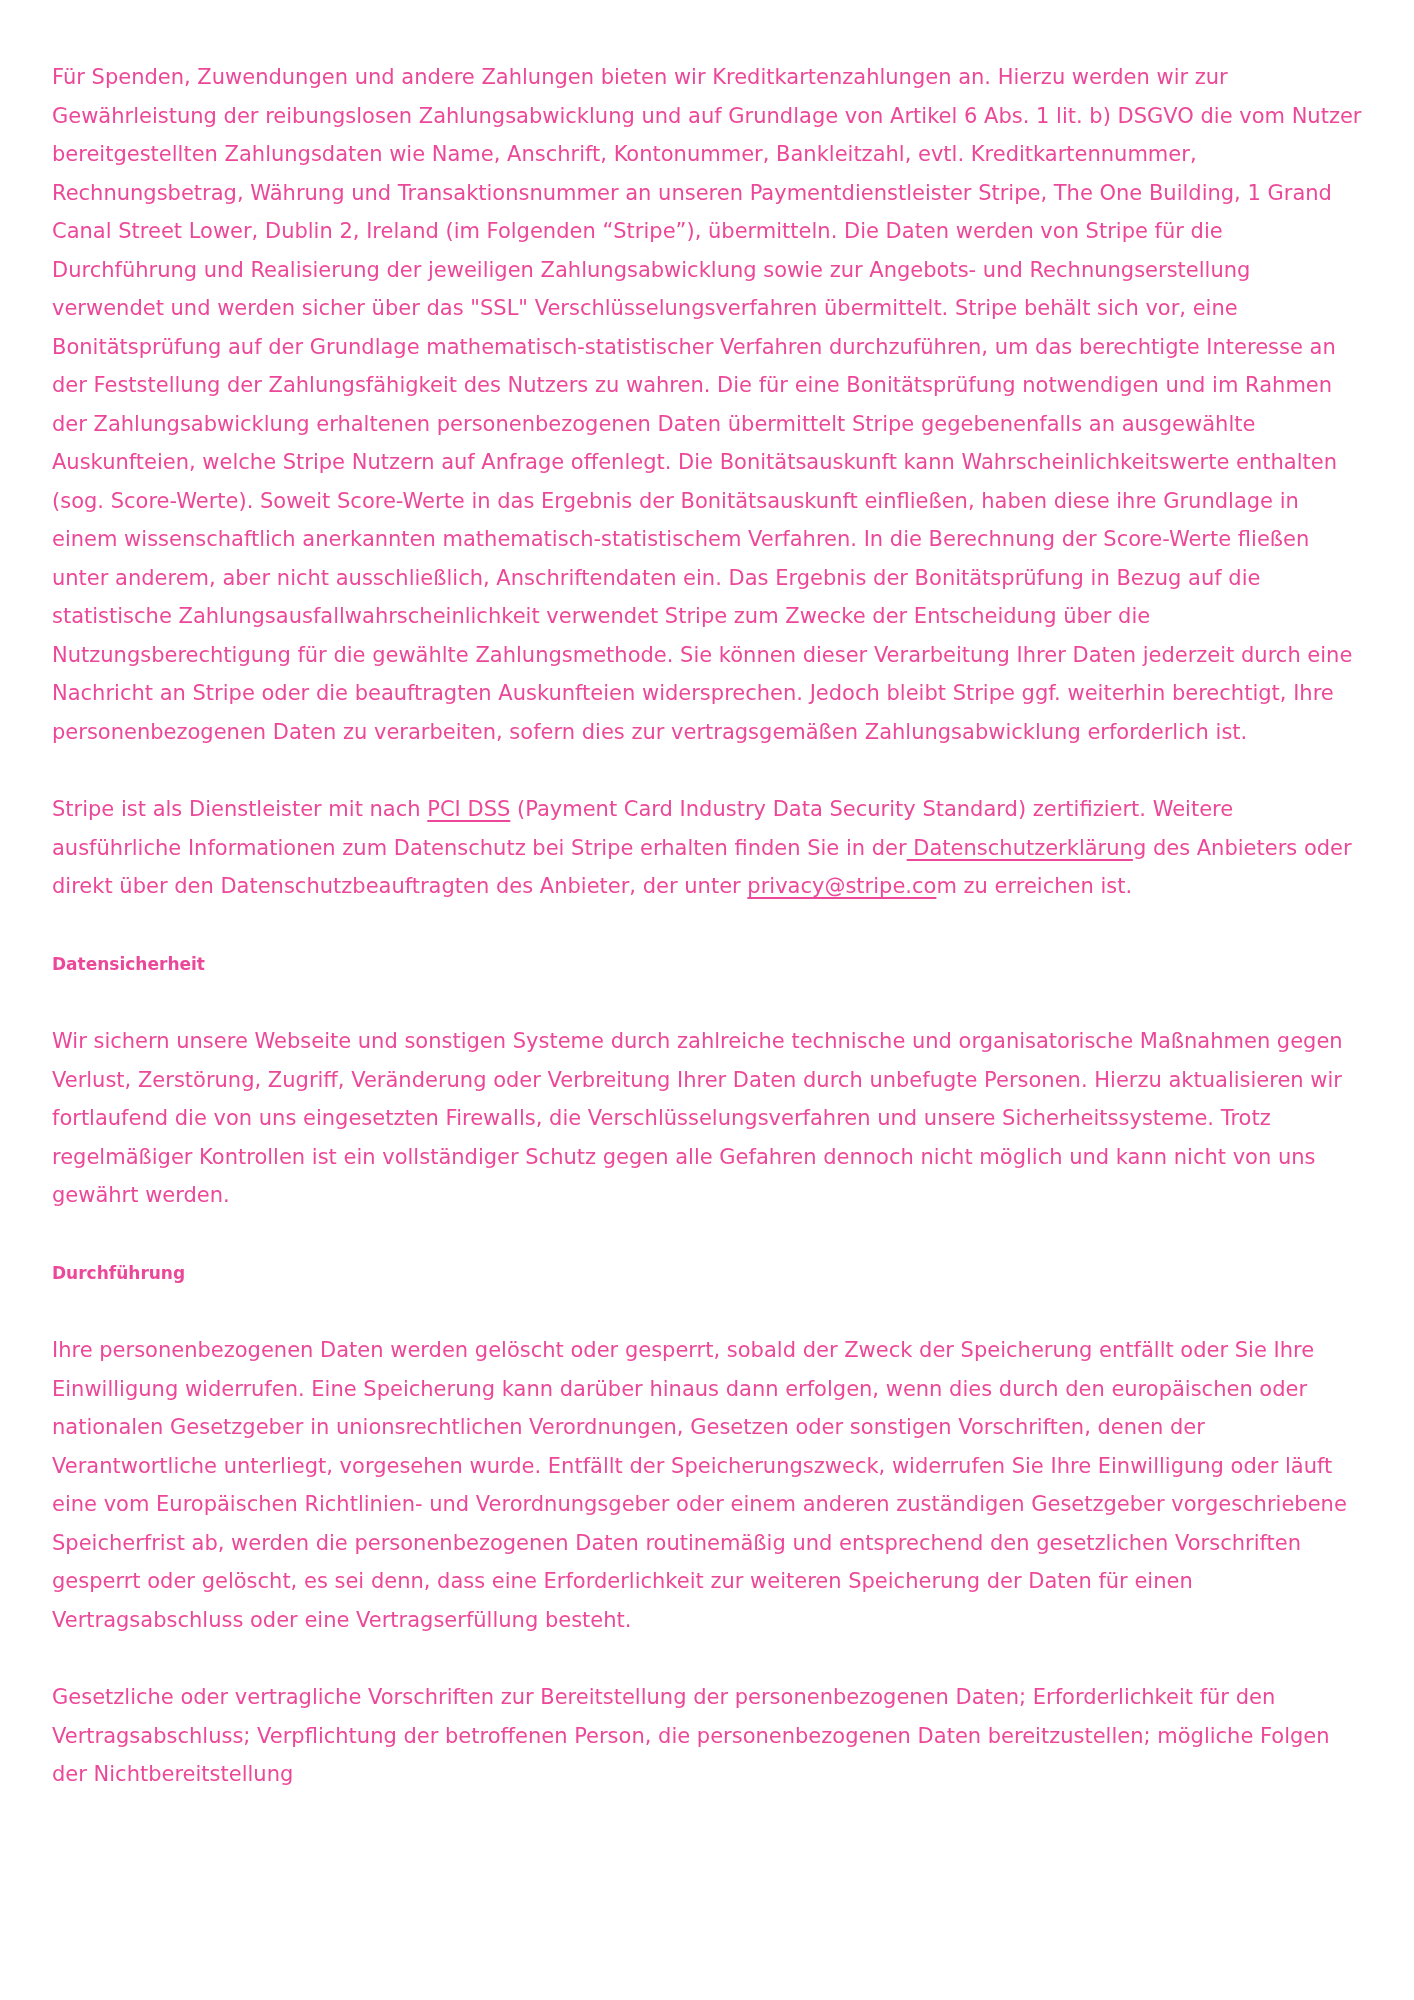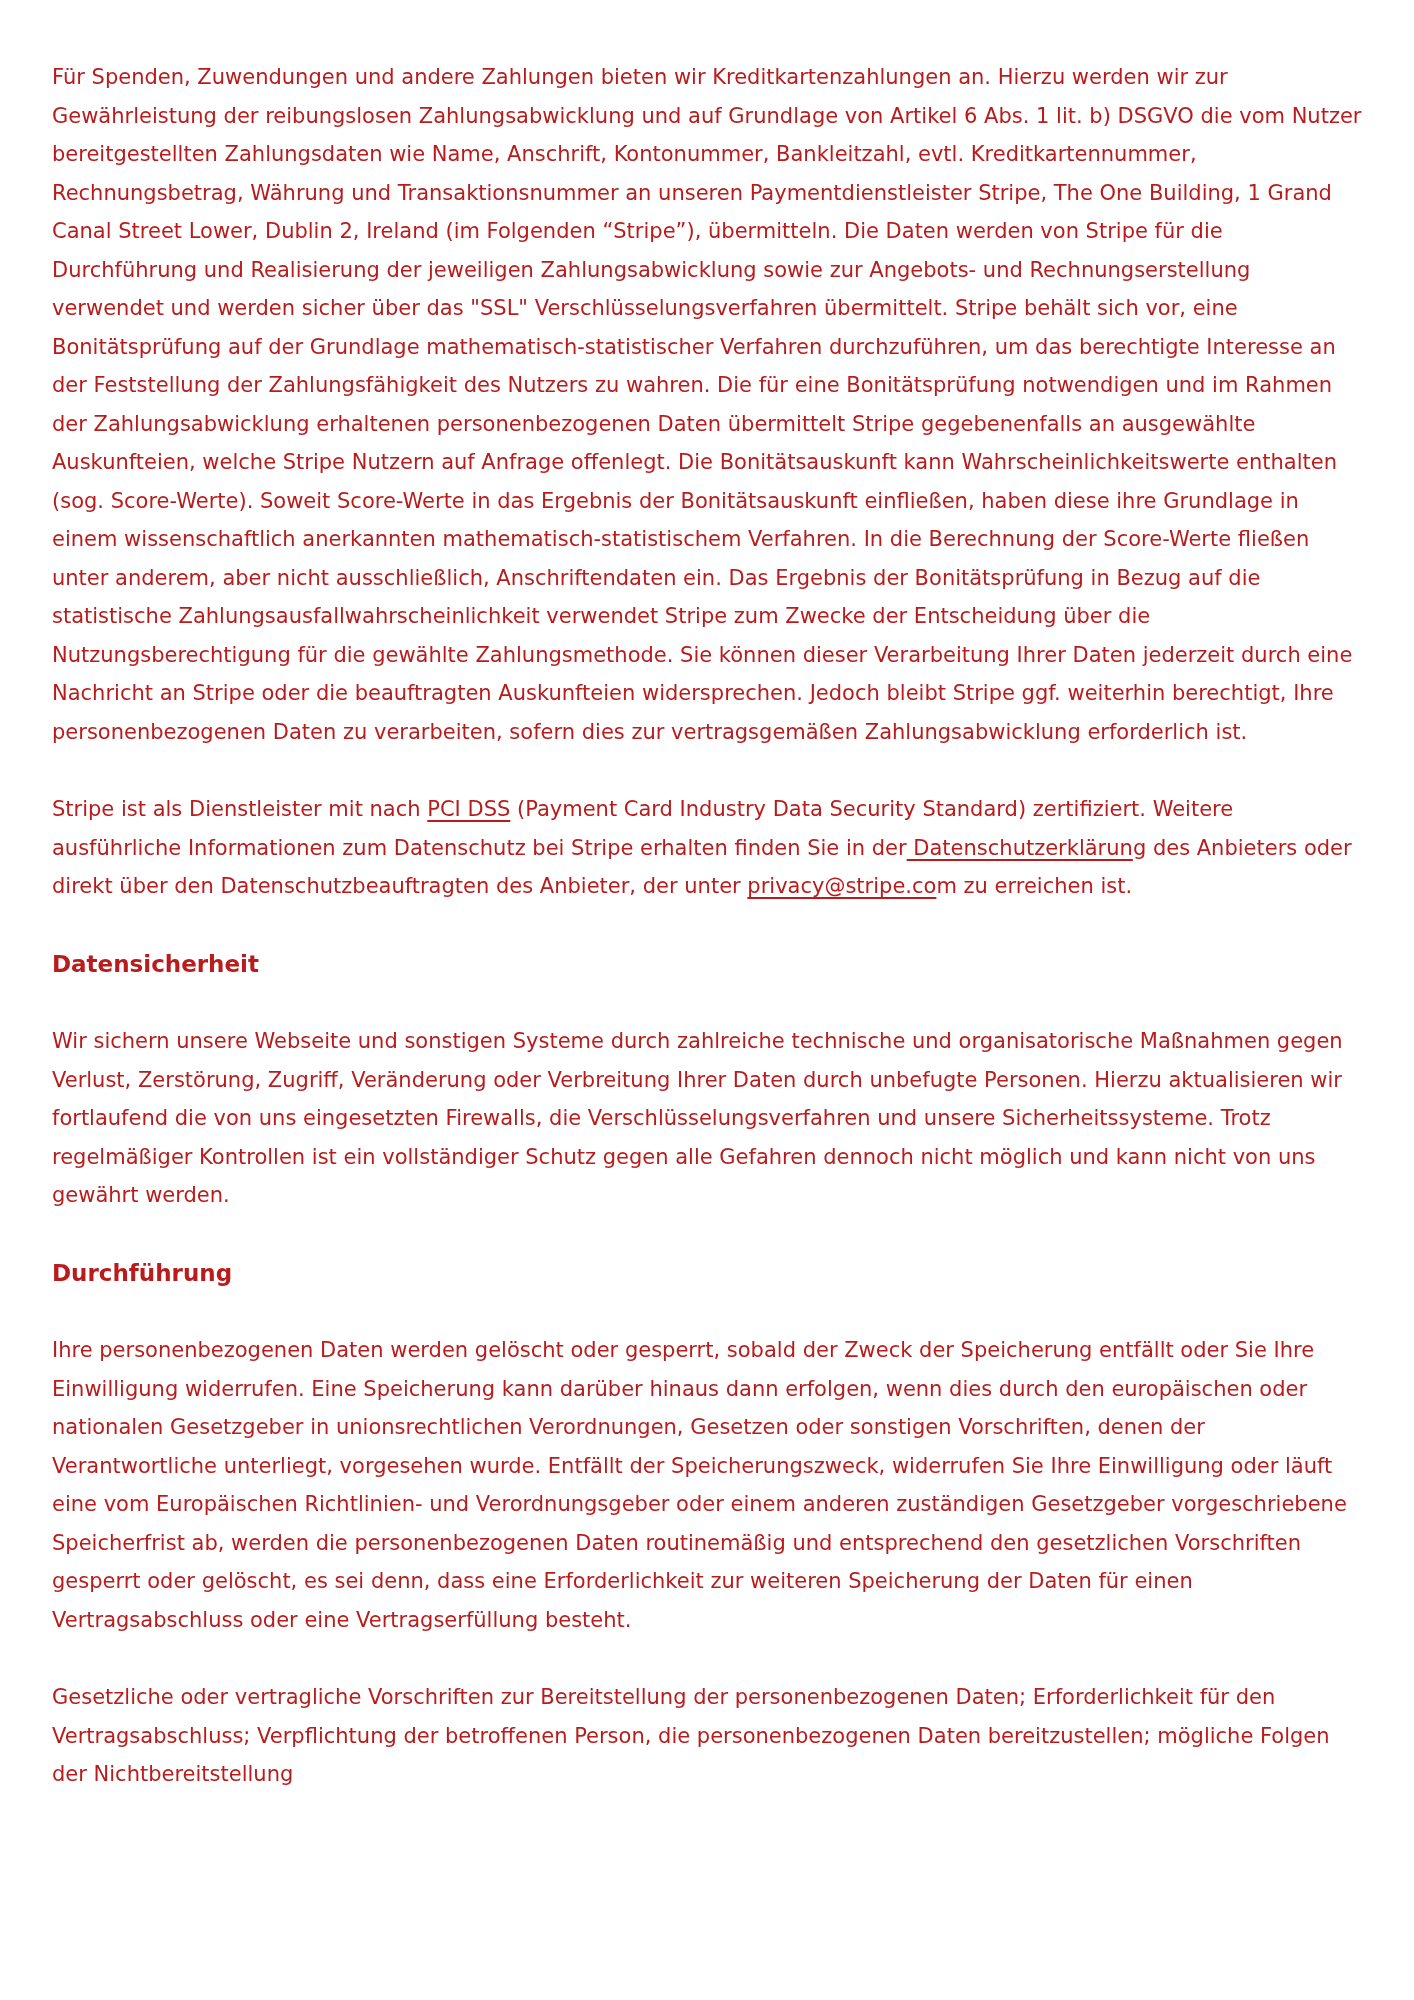--- a/index.html
+++ b/index.html
@@ -10,36 +10,36 @@
   .page {
     position: relative;
     width: 1414px;
     height: 2000px;
     box-sizing: border-box;
     background: #ffffff;
     padding: 58px 52px 40px 52px;
     font-family: "DejaVu Sans", "Liberation Sans", sans-serif;
     font-size: 21px;
     line-height: 38.5px;
-    color: #b91c1c;
+    color: #ec4899;
     overflow: hidden;
   }
   .para {
     margin: 0 0 39px 0;
     max-width: 1312px;
     font-weight: 400;
     text-align: left;
   }
   .para.bold {
     font-weight: 400;
   }
   .heading {
     margin: 0 0 39px 0;
     max-width: 1312px;
-    font-size: 23px;
+    font-size: 17px;
     line-height: 38.5px;
     font-weight: 700;
   }
   .seg {
     white-space: pre-wrap;
   }
   a.link {
     color: inherit;
     text-decoration: underline;
     text-decoration-thickness: 1.5px;

